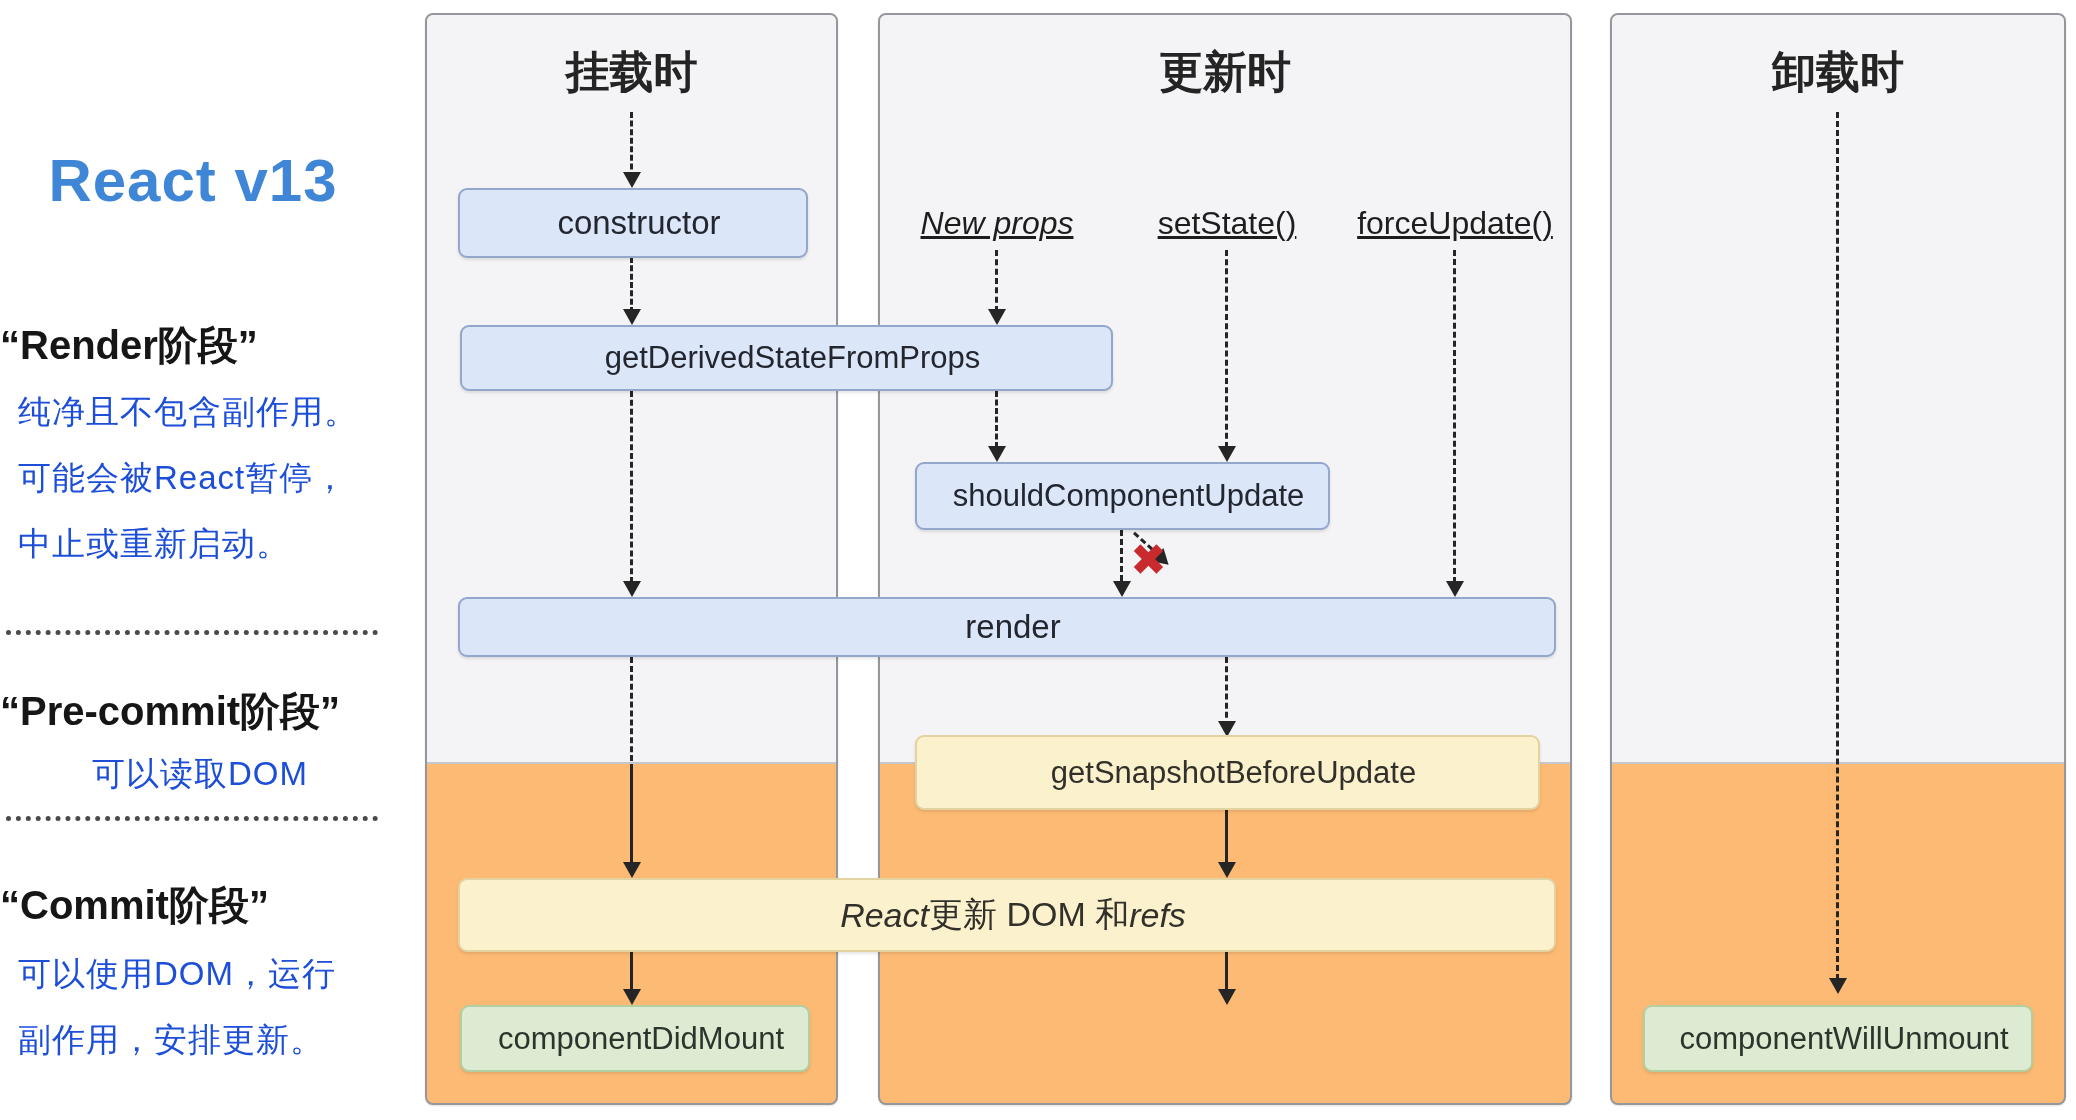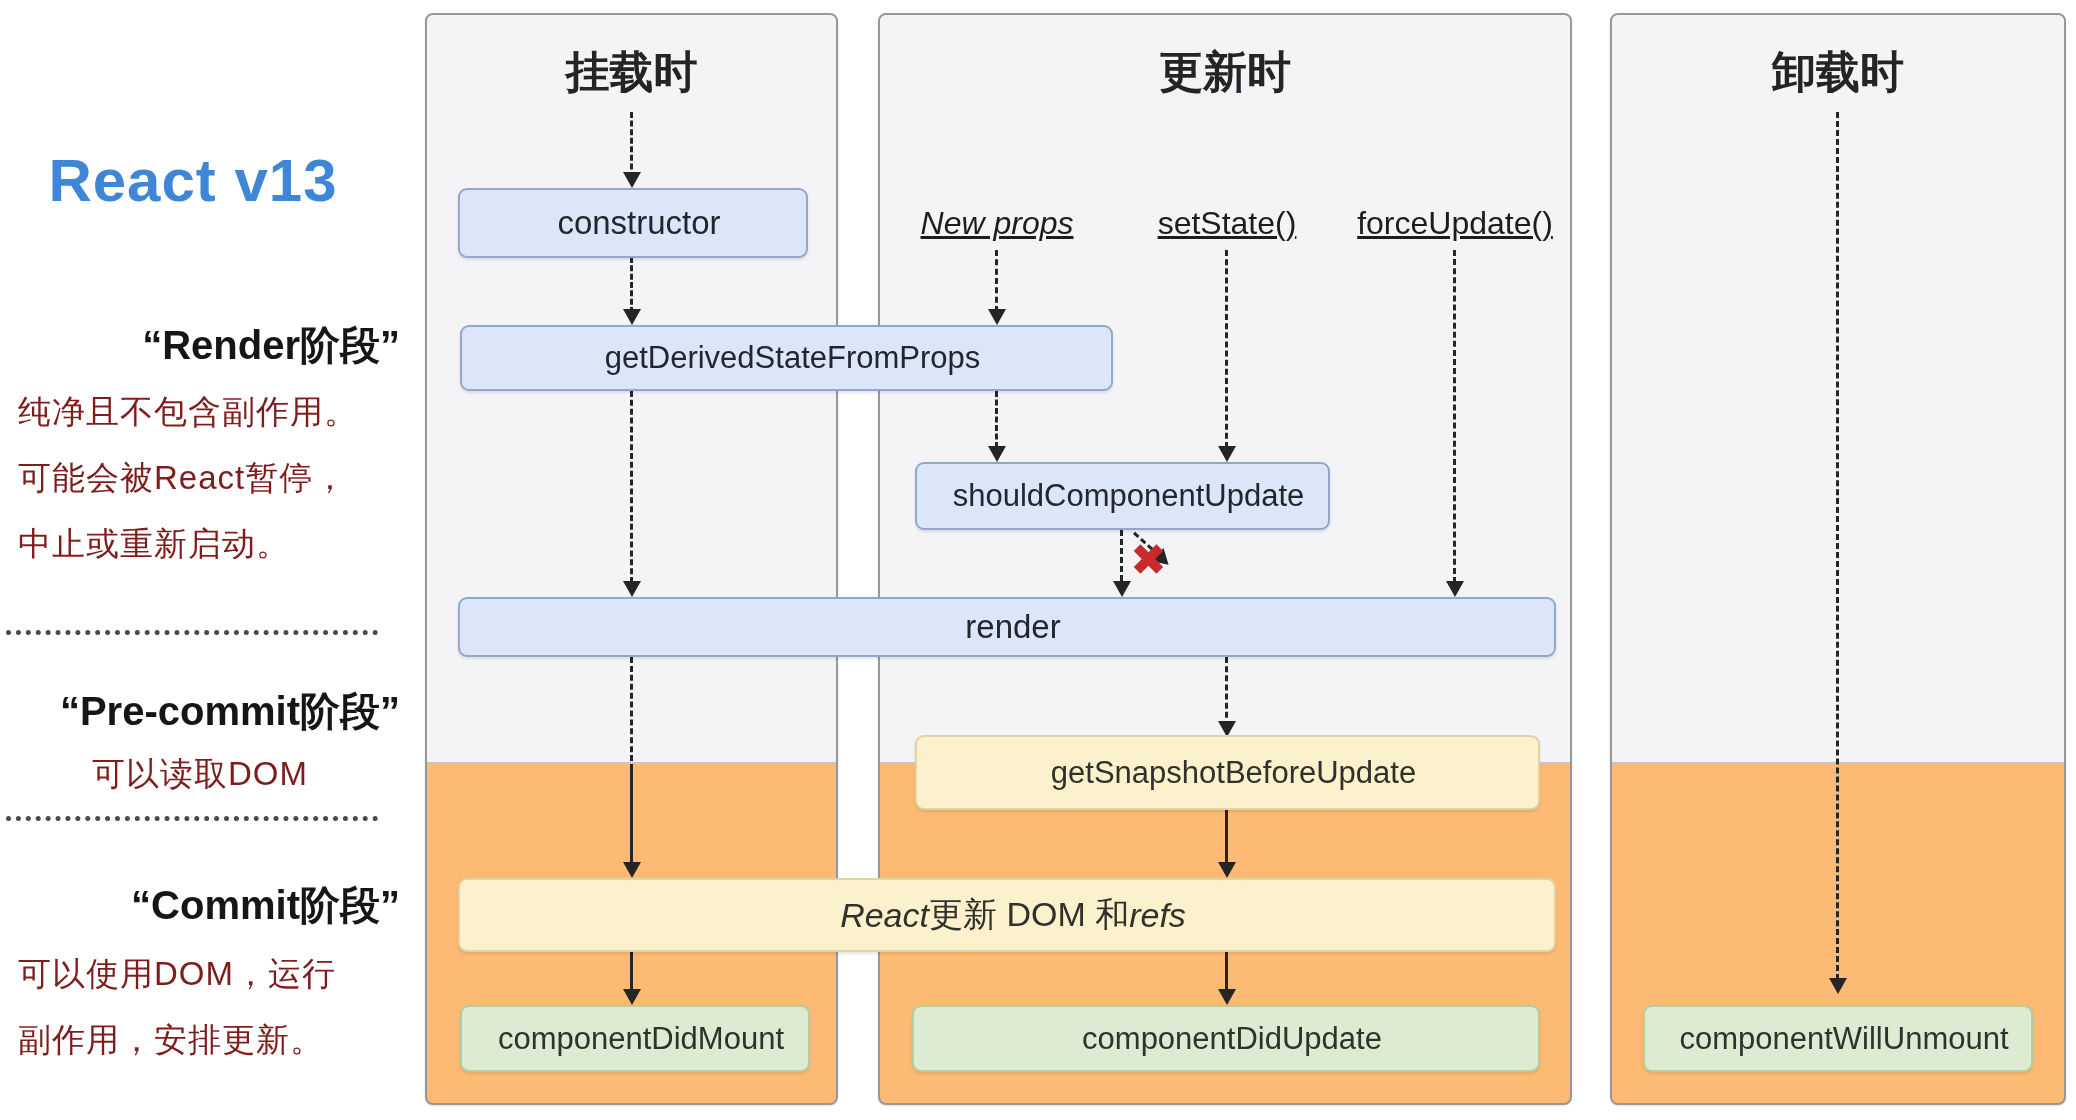--- a/index.html
+++ b/index.html
@@ -9,23 +9,23 @@
     --red-x:#c92a2e; --col-bg:#f4f4f6; --col-border:#94979c;
     --arrow:#252525; --ink:#222;
   }
   html,body{margin:0;padding:0;background:#fff;}
   #stage{position:relative;width:2076px;height:1120px;background:#fff;overflow:hidden;
          font-family:"Liberation Sans","DejaVu Sans",sans-serif;color:var(--ink);}
 
   
   .sb-title{position:absolute;left:28px;top:146px;width:330px;text-align:center;
             font-size:60px;font-weight:bold;color:var(--accent);letter-spacing:1px;}
-  .sb-heading{position:absolute;width:400px;left:0;text-align:right;
+  .sb-heading{position:absolute;width:400px;left:0;text-align:left;
               font-size:40px;font-weight:bold;color:#161616;}
-  .sb-line{position:absolute;left:18px;width:390px;font-size:33px;color:#7f1d1d;letter-spacing:1px;}
+  .sb-line{position:absolute;left:18px;width:390px;font-size:33px;color:#1d4ed8;letter-spacing:1px;}
   .sb-line.centered{text-align:center;left:0;width:400px;}
   .divider{position:absolute;left:6px;width:372px;border-top:5px dotted #4a4a4a;height:0;}
 
   
   .col{position:absolute;top:13px;height:1092px;background:#fdba74;
        border:2px solid var(--col-border);border-radius:8px;box-sizing:border-box;
        box-shadow:0 1px 2px rgba(0,0,0,.12);}
   .col .phase-top{position:absolute;left:0;right:0;top:0;height:747px;background:var(--col-bg);
                   border-bottom:2px solid #c6c6cb;border-radius:6px 6px 0 0;}
   .col-title{position:absolute;top:28px;left:0;width:100%;text-align:center;
@@ -156,17 +156,16 @@
   <div class="node yellow" style="left:915px;top:735px;width:625px;height:75px">getSnapshotBeforeUpdate</div>
 
   <div class="node yellow mixed" style="left:458px;top:878px;width:1098px;height:74px">
     <i>React</i>
       <span>更新 DOM 和 </span>
       <i>refs</i>
   </div>
 
   <div class="node green" style="left:460px;top:1005px;width:350px;height:67px">componentDidMount</div>
 
-  <div class="node green" style="left:912px;top:1005px;width:628px;height:67px">componentDidUpdate</div>
 
   <div class="node green" style="left:1643px;top:1005px;width:390px;height:67px">componentWillUnmount</div>
 
 </div>
 
 </body></html>

